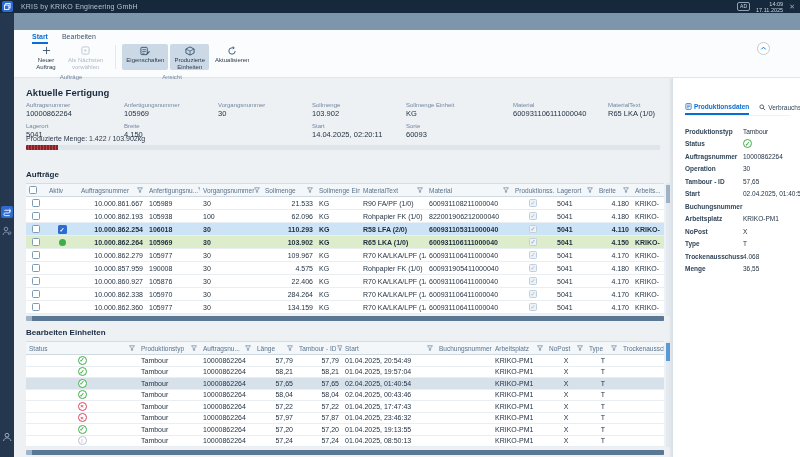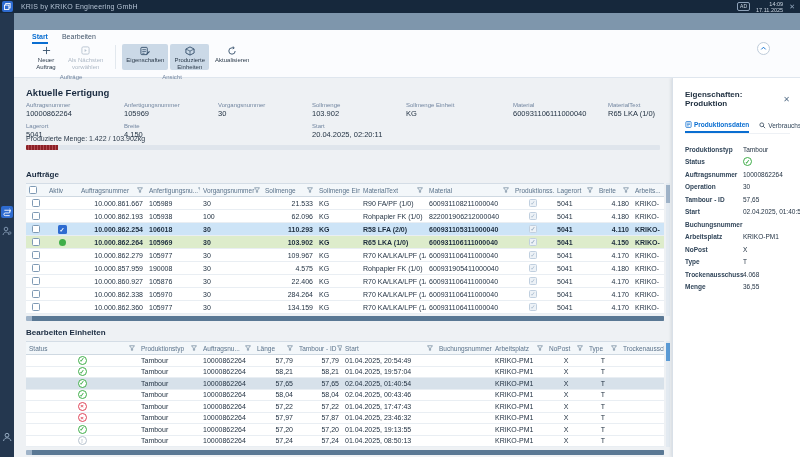--- a/index.html
+++ b/index.html
@@ -243,27 +243,31 @@
           <div class="fvalue">30</div>
         </div>
       </div>
       <div class="fcol" style="width: 94px;">
         <div class="ffield">
           <div class="flabel">Sollmenge</div>
           <div class="fvalue">103.902</div>
         </div>
         <div class="ffield">
           <div class="flabel">Start</div>
-          <div class="fvalue">20.04.2025, 02:20:11</div>
+          <div class="fvalue">14.04.2025, 02:20:11</div>
         </div>
       </div>
       <div class="fcol" style="width: 107px;">
         <div class="ffield">
           <div class="flabel">Sollmenge Einheit</div>
           <div class="fvalue">KG</div>
+        </div>
+        <div class="ffield">
+          <div class="flabel">Sorte</div>
+          <div class="fvalue">60093</div>
         </div>
       </div>
       <div class="fcol" style="width: 95px;">
         <div class="ffield">
           <div class="flabel">Material</div>
           <div class="fvalue">600931106111000040</div>
         </div>
       </div>
       <div class="fcol" style="width: 56px;">
         <div class="ffield">
@@ -753,24 +757,20 @@
     </div>
   <div class="hscroll prod-scroll">
       <div class="hthumb"></div>
     </div>
   <div class="vscroll prod-vscroll">
       <div class="vthumb"></div>
     </div>
 </div>
 
 <div class="panel">
-  <div class="panel-head">
-    <span class="panel-title">Eigenschaften: Produktion</span>
-    <span class="panel-close">✕</span>
-  </div>
   <div class="panel-tabs">
     <span class="ptab active">
       <svg width="7" height="7" viewBox="0 0 8 8">
           <rect x="1" y="0.7" width="6" height="6.6" rx="0.8" fill="none" stroke="#0a6ed1" stroke-width=".9"></rect>
           <path d="M2.3 2.5h3.4M2.3 4h3.4M2.3 5.5h2" stroke="#0a6ed1" stroke-width=".7"></path>
         </svg>
       <span>Produktionsdaten</span>
     </span>
     <span class="ptab">
       <svg width="7" height="7" viewBox="0 0 8 8">

